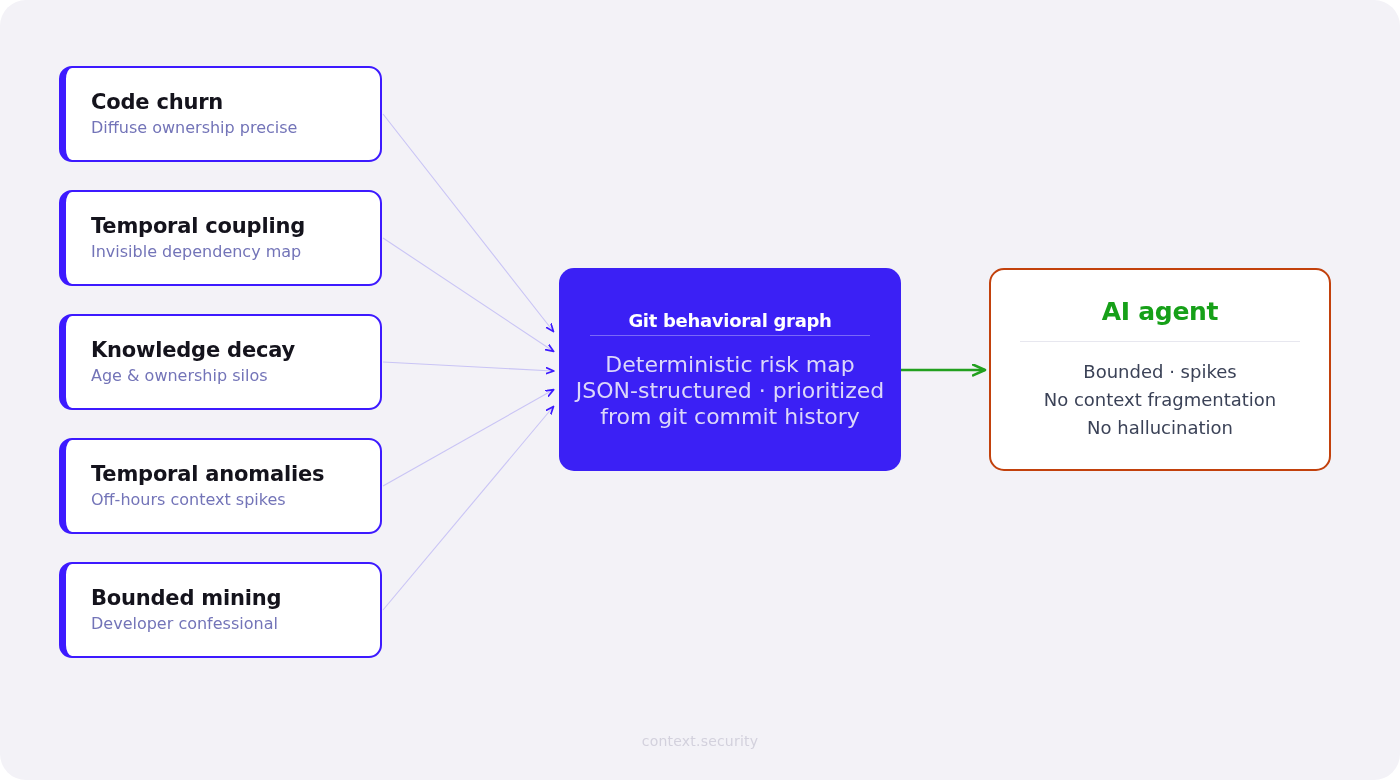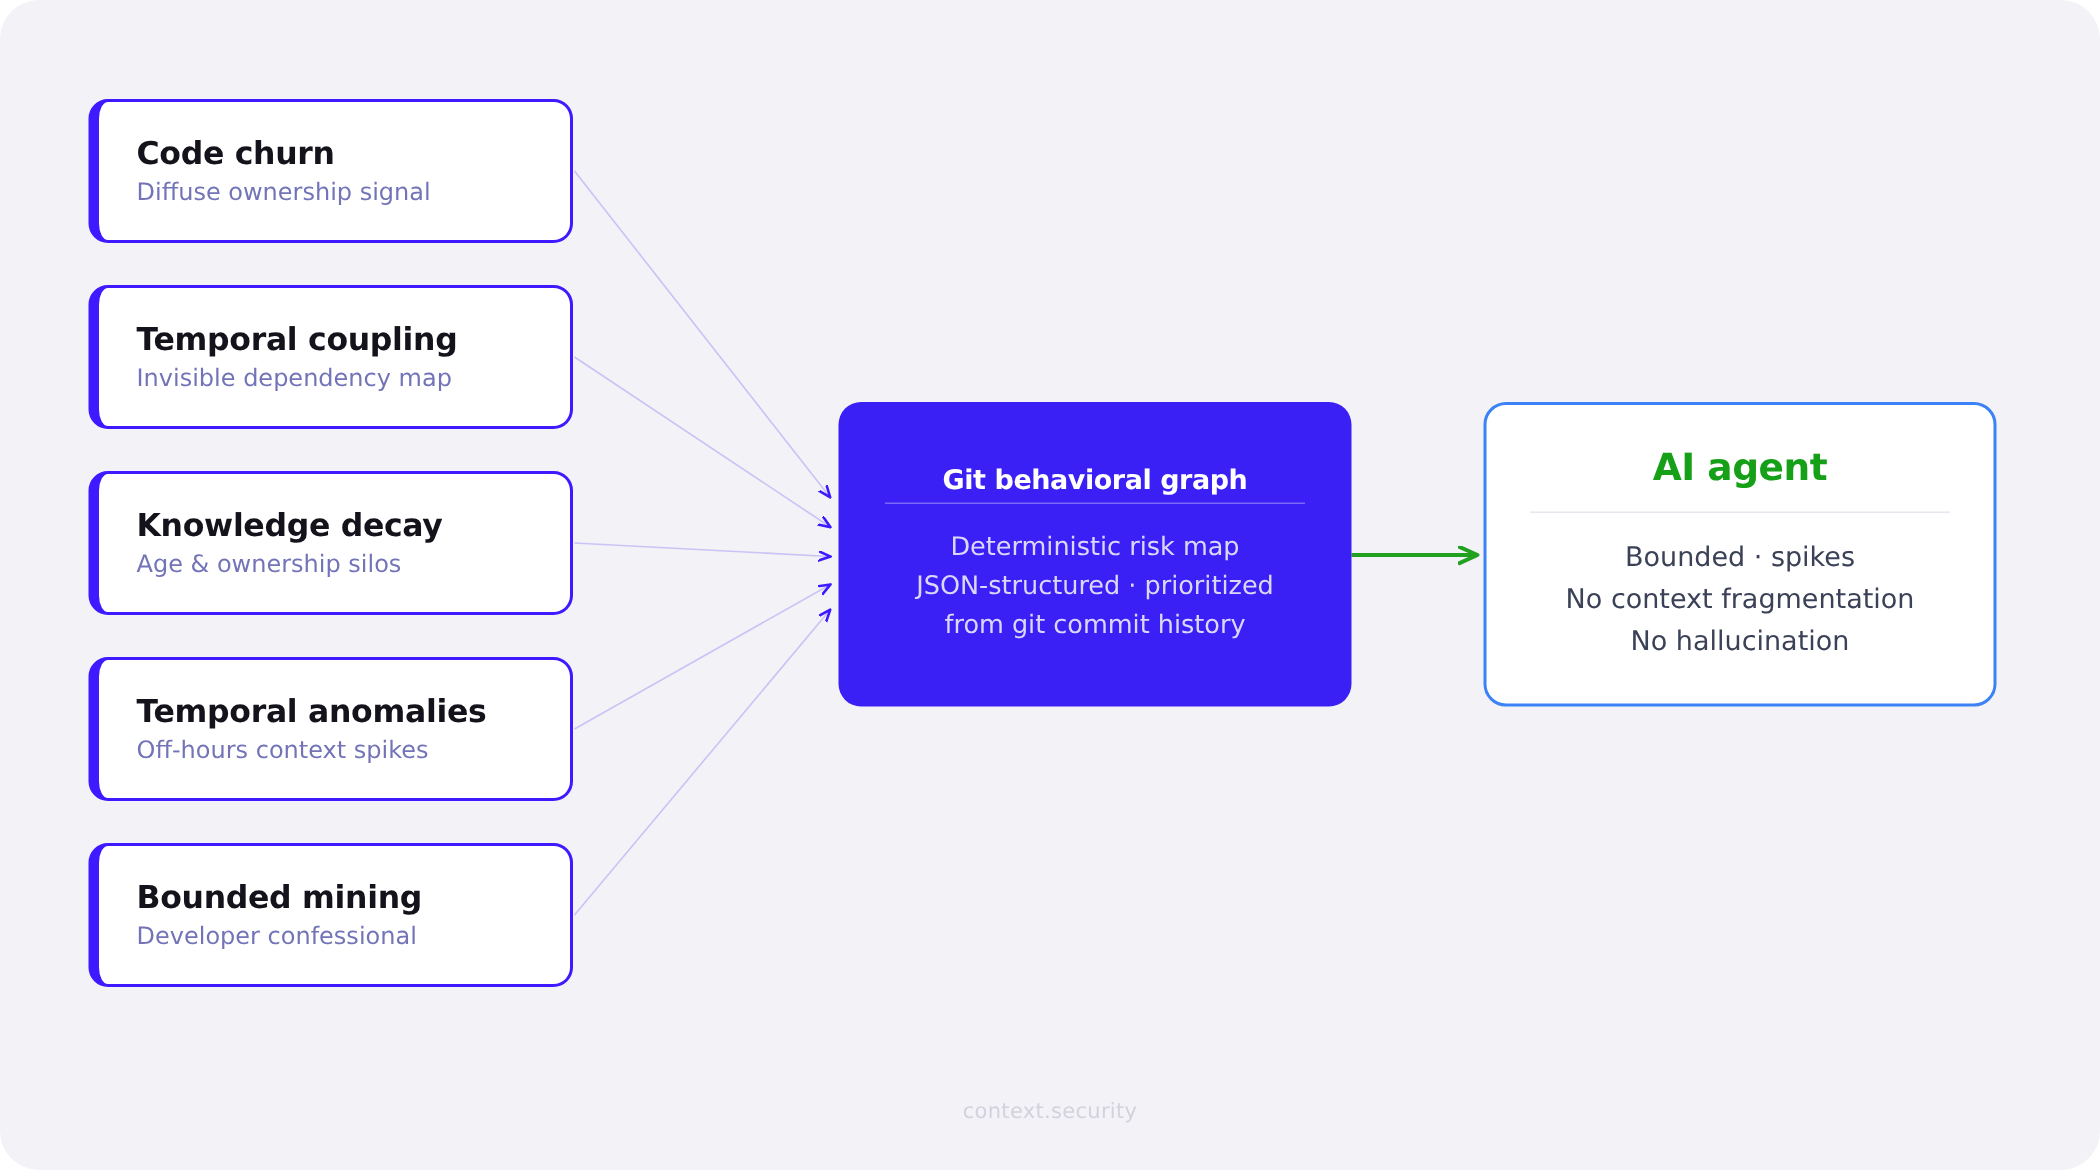--- a/index.html
+++ b/index.html
@@ -87,36 +87,36 @@
     margin-bottom: 4px;
     text-align: center;
   }
   #hub .divider {
     width: 280px;
     height: 1px;
     background: #7a68f8;
     margin-bottom: 16px;
   }
   #hub .node-lines {
-    font-size: 17px;
+    font-size: 22px;
     color: #dcd7fa;
     text-align: center;
     line-height: 26px;
   }
 
   
   #agent {
     position: absolute;
     box-sizing: border-box;
     left: 989px;
     top: 268px;
     width: 342px;
     height: 203px;
     background: #ffffff;
-    border: 2px solid #3b82f6;
+    border: 2px solid #c2410c;
     border-radius: 15px;
     display: flex;
     flex-direction: column;
     align-items: center;
     justify-content: center;
     padding: 0 18px;
   }
   #agent .node-title {
     font-size: 25px;
     font-weight: bold;
@@ -172,21 +172,21 @@
       <line x1="383" y1="362" x2="553" y2="371" marker-end="url(#ah-indigo)"></line>
       <line x1="383" y1="486" x2="553" y2="390" marker-end="url(#ah-indigo)"></line>
       <line x1="383" y1="610" x2="553" y2="407" marker-end="url(#ah-indigo)"></line>
     </g>
 
     <line x1="901" y1="370" x2="985" y2="370" stroke="#22a01f" stroke-width="2.6" marker-end="url(#ah-green)"></line>
   </svg>
 
   <div class="card" style="left:59px; top:66px;">
     <div class="card-title">Code churn</div>
-    <div class="card-sub">Diffuse ownership signal</div>
+    <div class="card-sub">Diffuse ownership precise</div>
   </div>
 
   <div class="card" style="left:59px; top:190px;">
     <div class="card-title">Temporal coupling</div>
     <div class="card-sub">Invisible dependency map</div>
   </div>
 
   <div class="card" style="left:59px; top:314px;">
     <div class="card-title">Knowledge decay</div>
     <div class="card-sub">Age &amp; ownership silos</div>

